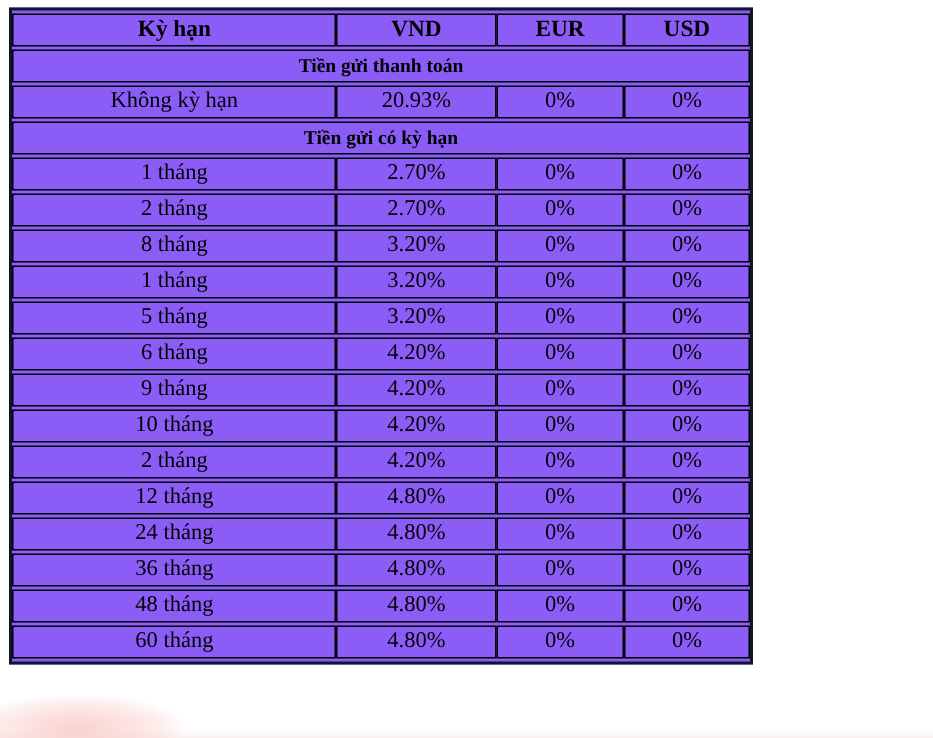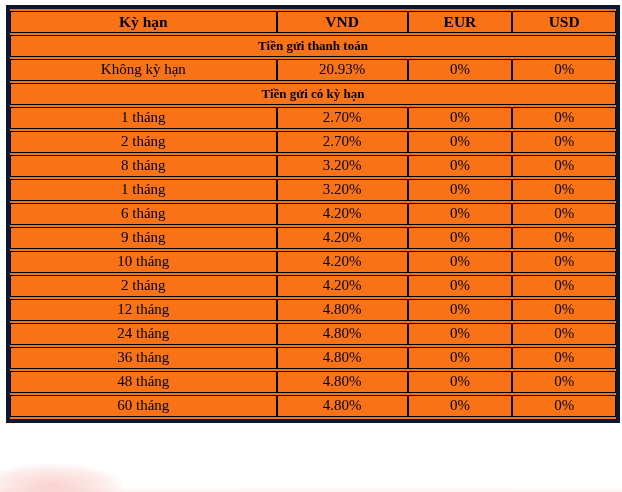--- a/index.html
+++ b/index.html
@@ -12,26 +12,26 @@
     height: 492px;
     position: relative;
     overflow: hidden;
     font-family: "Liberation Serif", "DejaVu Serif", serif;
     color: #000000;
   }
   .rate-table {
     position: absolute;
     left: 6px;
     top: 5px;
-    width: 614px;
+    width: 496px;
     border-collapse: separate;
     border-spacing: 0 2px;
-    border: 4px solid #0f172a;
+    border: 2px solid #0f172a;
     table-layout: fixed;
-    background: #f97316;
+    background: #8b5cf6;
   }
   .rate-table th,
   .rate-table td {
     border: 1px solid #000000;
     text-align: center;
     vertical-align: middle;
     height: 20px;
     padding: 0 2px;
     font-size: 15px;
     line-height: 1.15;
@@ -118,20 +118,26 @@
         <td>0%</td>
         <td>0%</td>
       </tr>
       <tr>
         <td>1 tháng</td>
         <td>3.20%</td>
         <td>0%</td>
         <td>0%</td>
       </tr>
       <tr>
+        <td>5 tháng</td>
+        <td>3.20%</td>
+        <td>0%</td>
+        <td>0%</td>
+      </tr>
+      <tr>
         <td>6 tháng</td>
         <td>4.20%</td>
         <td>0%</td>
         <td>0%</td>
       </tr>
       <tr>
         <td>9 tháng</td>
         <td>4.20%</td>
         <td>0%</td>
         <td>0%</td>

